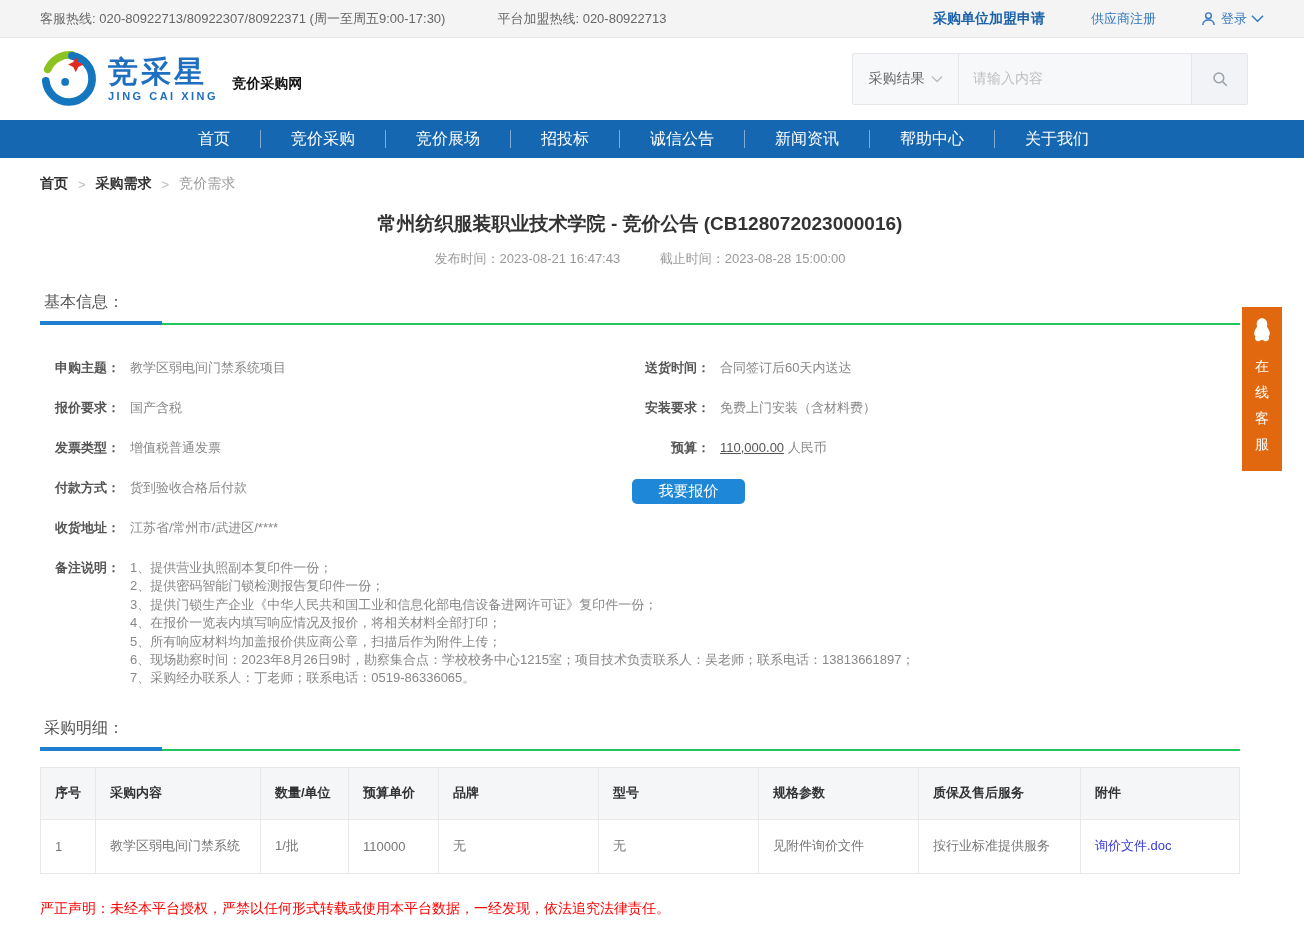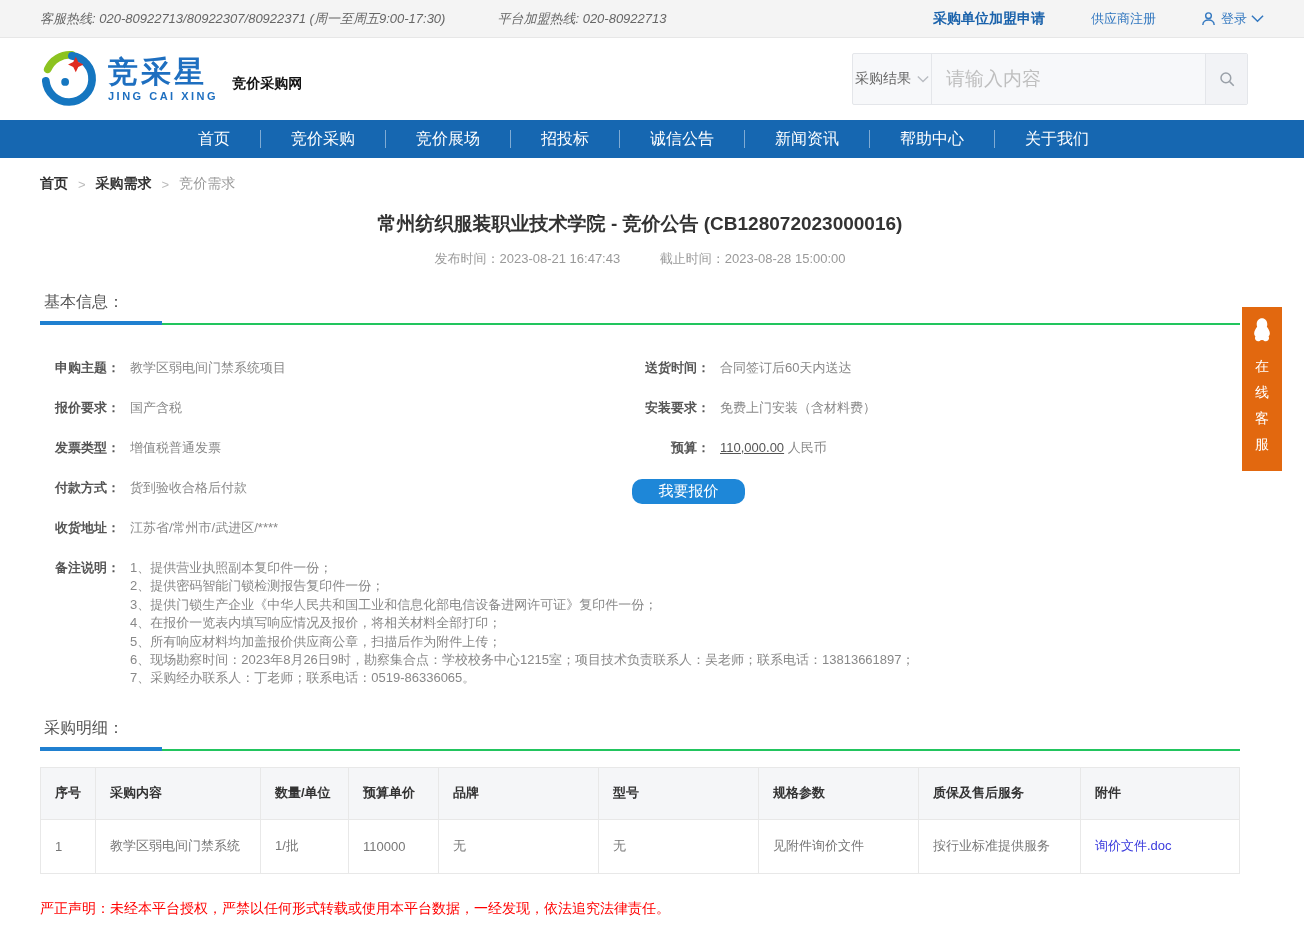--- a/index.html
+++ b/index.html
@@ -2,41 +2,41 @@
 <html><head>
 <meta charset="utf-8">
 <style>
   * { margin:0; padding:0; box-sizing:border-box; }
   html,body { width:1304px; background:#fff; font-family:"Liberation Sans","DejaVu Sans",sans-serif; }
   body { min-height:949px; position:relative; color:#333; }
 
   
   .topbar { height:38px; background:#f4f4f4; border-bottom:1px solid #e7e7e7;
             display:flex; align-items:center; padding:0 40px; font-size:13px; color:#666; }
-  .topbar .hotline { margin-right:52px;font-style:italic; }
+  .topbar .hotline { margin-right:52px; }
   .topbar .right { margin-left:auto; display:flex; align-items:center; }
   .join-link { color:#1a62ab; font-weight:bold; font-size:14px; cursor:pointer; }
   .reg-link { color:#3378c0; margin-left:46px; cursor:pointer; }
   .login { color:#3378c0; margin-left:44px; display:flex; align-items:center; gap:4px; cursor:pointer; }
   .login svg { display:block; }
 
   
   .header { height:82px; display:flex; align-items:center; padding:0 56px 0 40px; background:#fff; }
   .logo { display:flex; align-items:center; }
   .logo-icon { width:58px; height:58px; margin-right:10px; }
   .logo-txt { line-height:1; }
   .logo-txt .cn { font-size:30px; font-weight:bold; color:#1e6fc0; letter-spacing:3px; }
   .logo-txt .en { font-size:11px; font-weight:bold; color:#1e6fc0; letter-spacing:2.5px; margin-top:4px; }
   .site-name { font-size:14px; font-weight:bold; color:#111; margin-left:14px; margin-top:10px; }
   .search-box { margin-left:auto; display:flex; align-items:stretch; width:396px; height:52px;
                 background:#f7f8fa; border:1px solid #e4e6ea; border-radius:2px; }
   .search-cat { width:106px; display:flex; align-items:center; justify-content:center; gap:6px;
                 color:#666; font-size:14px; border-right:1px solid #e4e6ea; cursor:pointer; }
   .search-input { flex:1; border:none; outline:none; background:transparent; padding:0 14px;
-                  font-size:19px; color:#333; font-family:Liberation Sans, sans-serif; }
+                  font-size:14px; color:#333; font-family:Liberation Mono, monospace; }
   .search-input::placeholder { color:#bfbfbf; }
   .search-btn { width:56px; border:none; border-left:1px solid #e4e6ea; background:#f2f3f6;
                 display:flex; align-items:center; justify-content:center; cursor:pointer; }
 
   
   .nav { height:38px; background:#1667b1; display:flex; align-items:center; padding-left:168px; }
   .nav-item { color:#fff; font-size:16px; padding:0 30px; height:18px; line-height:18px;
               border-right:1px solid rgba(255,255,255,.45); cursor:pointer; white-space:nowrap; }
   .nav-item:last-child { border-right:none; }
 
@@ -57,21 +57,21 @@
 
   .info { margin-top:34px; display:flex; }
   .info-col { }
   .info-col.left { width:590px; }
   .info-col.right { flex:1; }
   .info-row { display:flex; margin-bottom:22px; font-size:13px; line-height:18px; }
   .info-label { width:80px; text-align:right; font-weight:bold; color:#555; flex-shrink:0; }
   .info-value { color:#888; margin-left:10px; }
   .budget-num { color:#555; text-decoration:underline; cursor:pointer; }
   .quote-btn { display:block; margin:8px 0 0 2px; width:113px; height:25px; background:#1e87d8;
-               color:#fff; border:none; font-size:15px; font-family:Liberation Serif, serif; cursor:pointer; border-radius:10px; }
+               color:#fff; border:none; font-size:15px; font-family:Liberation Serif, serif; cursor:pointer; border-radius:5px; }
 
   .remarks-row { display:flex; font-size:13px; }
   .remarks-label { width:80px; text-align:right; font-weight:bold; color:#555; flex-shrink:0; line-height:18.4px; }
   .remarks-list { margin-left:10px; color:#888; }
   .remarks-list div { line-height:18.4px; }
 
   .detail-section { margin-top:30px; }
   .detail-table { margin-top:16px; width:1200px; border-collapse:collapse; font-size:13px; }
   .detail-table th { background:#f5f6f8; font-weight:bold; color:#333; text-align:left;
                      height:52px; padding:8px 14px; border:1px solid #e8e8e8; }

